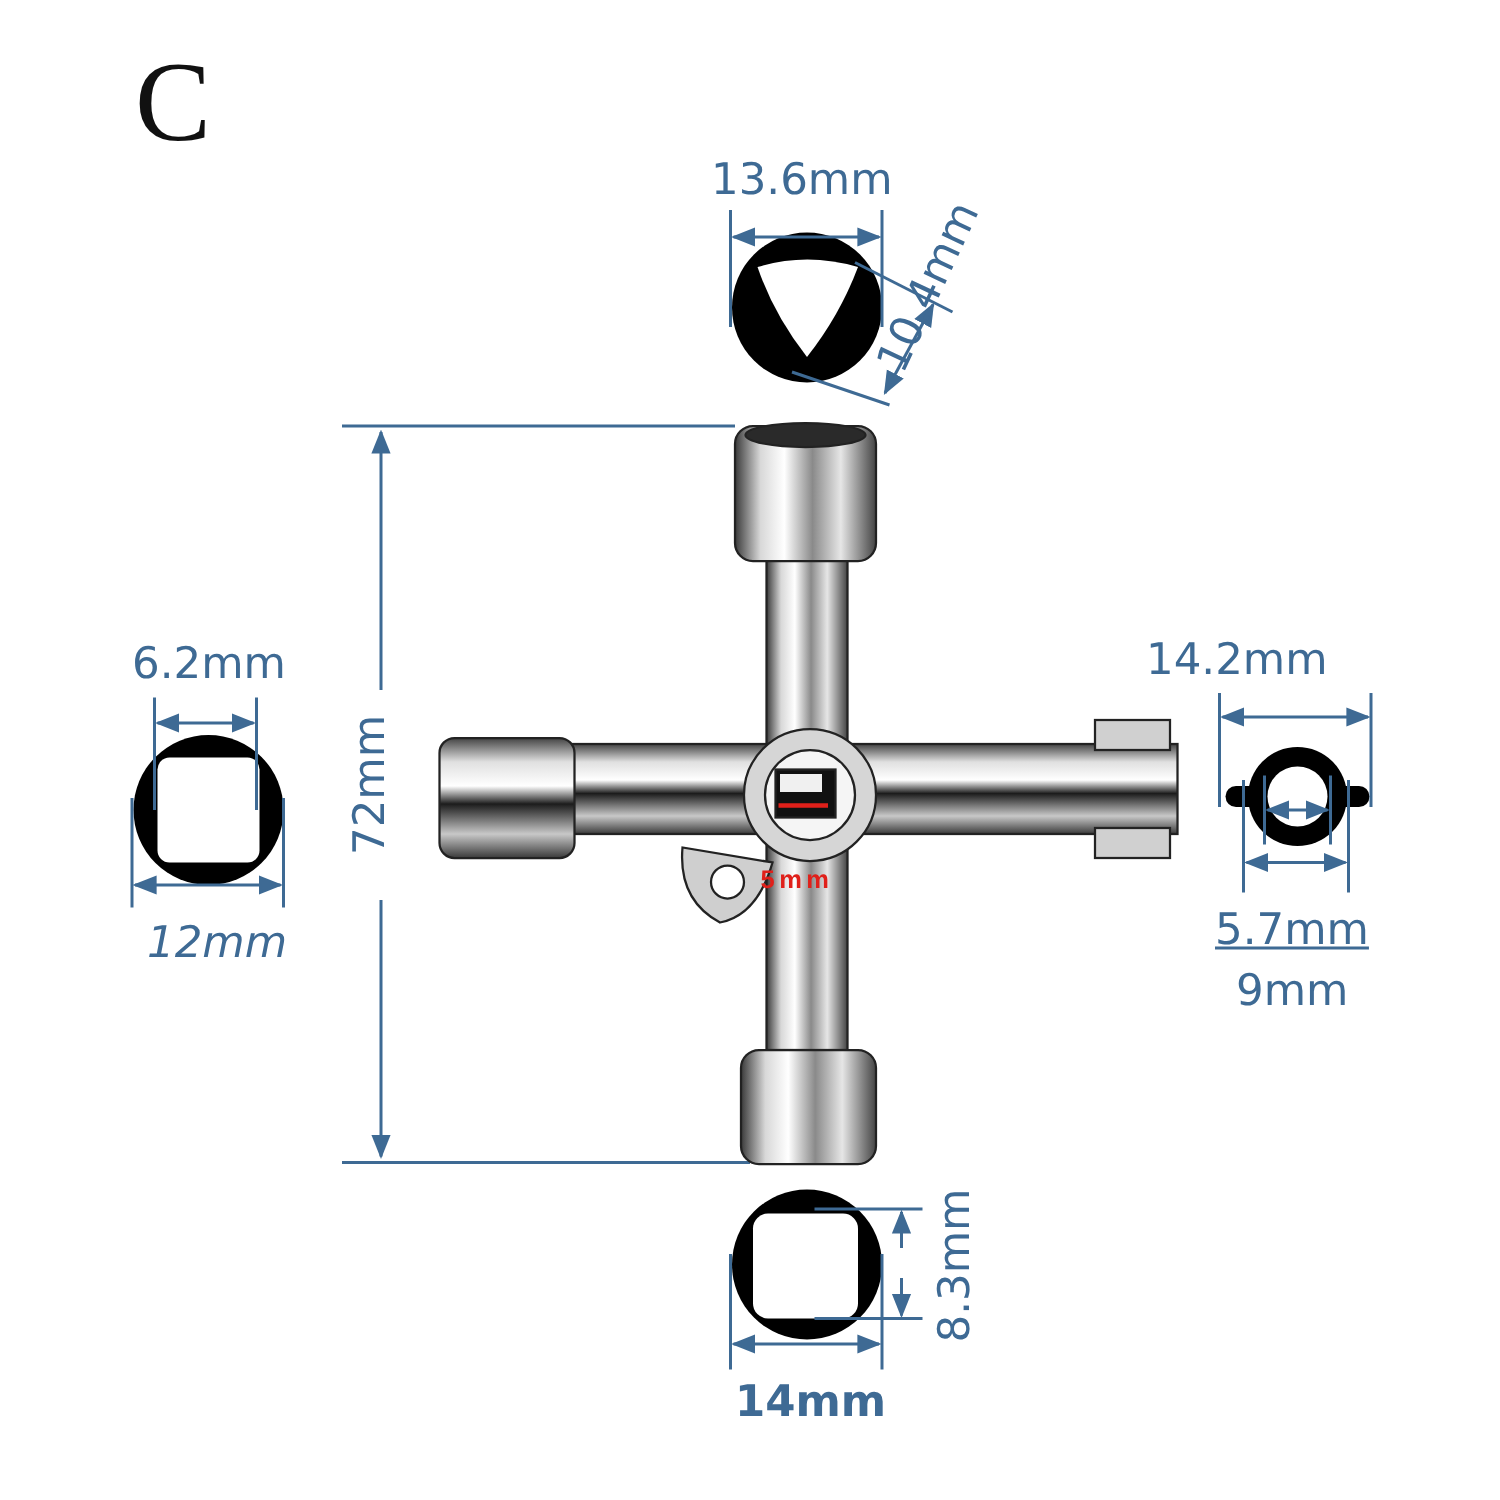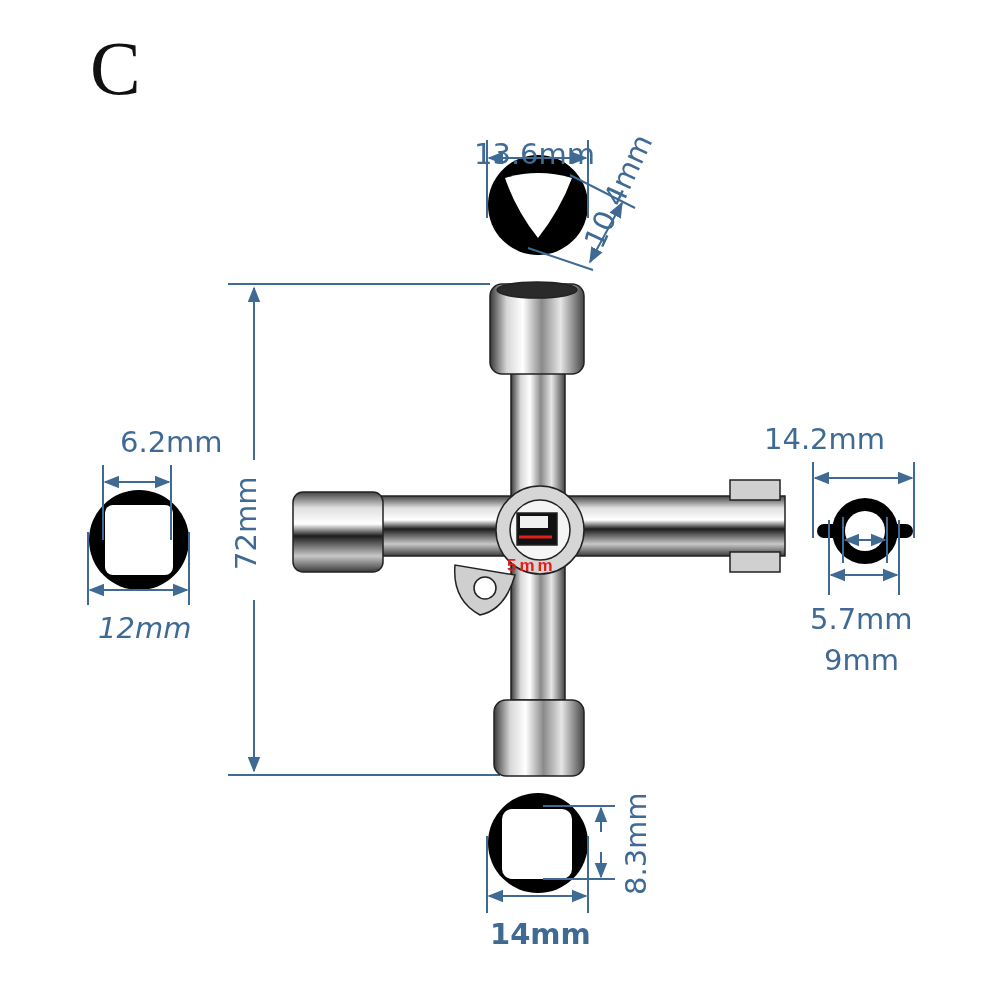--- a/index.html
+++ b/index.html
@@ -121,28 +121,28 @@
     <line x1="543" y1="806" x2="615" y2="806"></line>
     <line x1="543" y1="879" x2="615" y2="879"></line>
     <line x1="601" y1="808" x2="601" y2="832" marker-start="url(#arr)"></line>
     <line x1="601" y1="852" x2="601" y2="877" marker-end="url(#arr)"></line>
     <line x1="487" y1="836" x2="487" y2="913"></line>
     <line x1="588" y1="836" x2="588" y2="913"></line>
     <line x1="489" y1="896" x2="586" y2="896" marker-start="url(#arr)" marker-end="url(#arr)"></line>
   </g>
 </svg>
 
-<div class="dim-label" style="left:474px; top:105px;margin-top:35px;">13.6mm</div>
+<div class="dim-label" style="left:474px; top:105px;">13.6mm</div>
 <div class="dim-label" style="left:580px; top:240px; transform: rotate(-65deg); transform-origin: left top;">10.4mm</div>
 
 <div class="dim-label" style="left:232px; top:570px; transform: rotate(-90deg); transform-origin: left top;">72mm</div>
 
-<div class="dim-label" style="left:88px; top:428px;margin-left:32px;">6.2mm</div>
+<div class="dim-label" style="left:88px; top:428px;">6.2mm</div>
 <div class="dim-label" style="left:98px; top:614px;font-style:italic;">12mm</div>
 
 <div class="dim-label" style="left:764px; top:425px;">14.2mm</div>
-<div class="dim-label" style="left:810px; top:605px;">5.7mm</div>
+<div class="dim-label" style="left:810px; top:605px;text-decoration:underline;">5.7mm</div>
 <div class="dim-label" style="left:824px; top:646px;text-align:right;">9mm</div>
 
 <div class="dim-label" style="left:490px; top:920px;font-weight:bold;">14mm</div>
 <div class="dim-label" style="left:622px; top:895px; transform: rotate(-90deg); transform-origin: left top;">8.3mm</div>
 
-<div class="red-label" style="left:507px; top:557px;">5mm</div>
+<div class="red-label" style="left:507px; top:578px;">5mm</div>
 
 </body></html>

